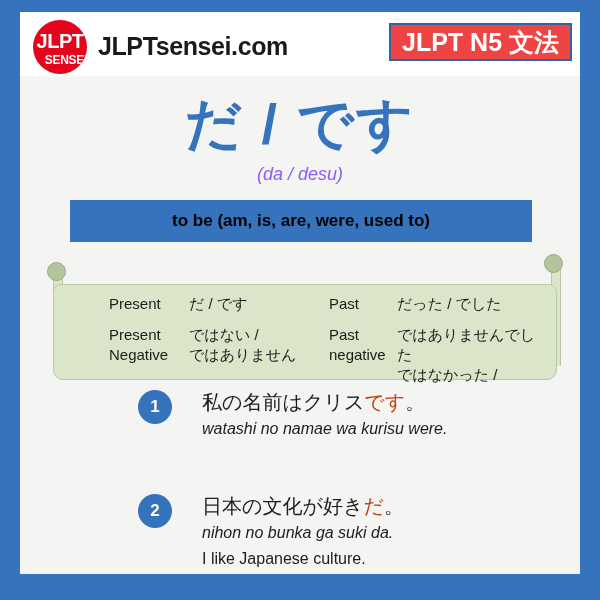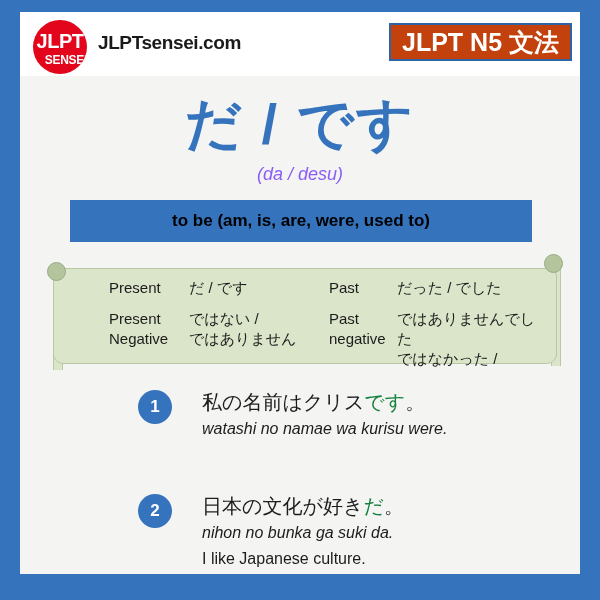--- a/index.html
+++ b/index.html
@@ -68,33 +68,33 @@
     font-weight: bold;
     letter-spacing: -0.3px;
     line-height: 13px;
     text-align: right;
   }
 
   .site-name {
     position: absolute;
     left: 78px;
     top: 20px;
-    font-size: 19px;
+    font-size: 25px;
     font-weight: bold;
     color: #1a1a1a;
     letter-spacing: -0.4px;
   }
 
   .level-badge {
     position: absolute;
     right: 8px;
     top: 11px;
     height: 38px;
     padding: 0 11px;
-    background: #c2410c;
+    background: #ef4444;
     border: 2px solid #2f63a3;
     color: #ffffff;
     font-size: 25px;
     font-weight: bold;
     line-height: 34px;
     white-space: nowrap;
     letter-spacing: 0px;
   }
 
   
@@ -142,21 +142,21 @@
     position: absolute;
     left: 25px;
     top: 248px;
     width: 520px;
     height: 112px;
   }
 
   .conj-box {
     position: absolute;
     left: 8px;
-    top: 8px;
+    top: 24px;
     width: 504px;
     height: 96px;
     background: #dbe5c9;
     border: 1px solid #b9c9a3;
     border-radius: 8px 8px 10px 10px;
   }
 
   .curl {
     position: absolute;
     width: 19px;
@@ -235,21 +235,21 @@
     top: 0;
     width: 366px;
   }
 
   .ex-jp {
     font-size: 20px;
     color: #1c1c1c;
     line-height: 28px;
     white-space: nowrap;
   }
-  .ex-jp .hl { color: #15803d; }
+  .ex-jp .hl { color: #c2410c; }
 
   .ex-romaji {
     font-size: 16px;
     font-style: italic;
     color: #1c1c1c;
     line-height: 26px;
     white-space: nowrap;
   }
 
   .ex-en {

